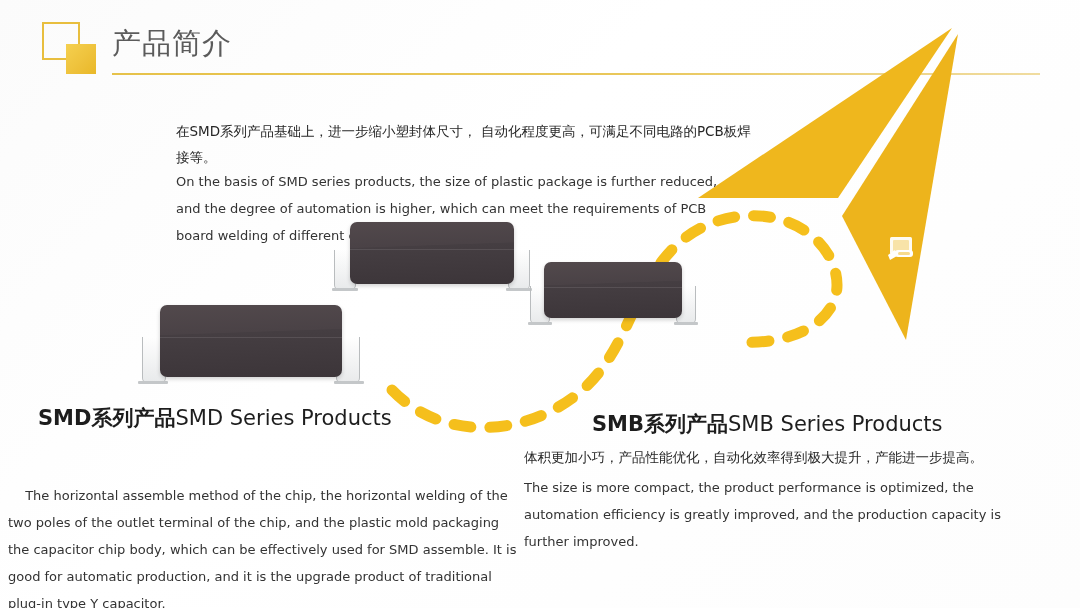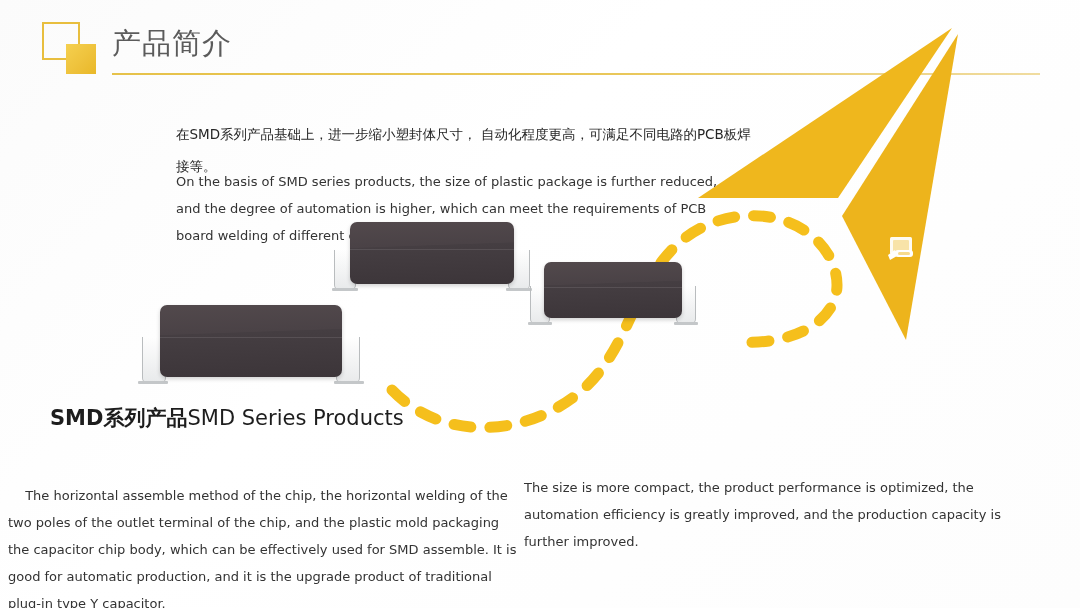--- a/index.html
+++ b/index.html
@@ -124,30 +124,30 @@
     position:absolute;white-space:nowrap;color:#1d1d1d;
     font-family:"DejaVu Sans","Liberation Sans",sans-serif;
     font-size:21px;
   }
   .sec-title .cn{font-weight:bold;}
   .sec-title .en{font-weight:normal;}
   .para{
     position:absolute;color:#333333;
     font-family:"DejaVu Sans","Liberation Sans",sans-serif;
   }
-  .para.cn{font-size:13.5px;line-height:32px;color:#262626;}
+  .para.cn{font-size:13.5px;line-height:26px;color:#262626;}
   .para.en{font-size:13px;line-height:27px;color:#333333;}
 
   
   #smc-title{left:266px;top:92px;}
   #smc-cn{left:176px;top:118px;width:576px;}
   #smc-en{left:176px;top:168px;width:560px;}
 
   
-  #smd-title{left:38px;top:404px;margin-left:12px;}
+  #smd-title{left:38px;top:404px;}
   #smd-cn{left:22px;top:432px;width:500px;}
   #smd-en{left:8px;top:482px;width:512px;}
 
   
   #smb-title{left:592px;top:410px;}
   #smb-cn{left:524px;top:444px;width:500px;}
   #smb-en{left:524px;top:474px;width:500px;}
 </style>
 </head>
 <body>
@@ -208,15 +208,17 @@
     <div class="foot r"></div>
     <div class="body"></div>
   </div>
 
   <div class="para cn" id="smc-cn">在SMD系列产品基础上，进一步缩小塑封体尺寸， 自动化程度更高，可满足不同电路的PCB板焊接等。</div>
   <div class="para en" id="smc-en">On the basis of SMD series products, the size of plastic package is further reduced, and the degree of automation is higher, which can meet the requirements of PCB board welding of different circuits.</div>
 
   <div class="sec-title" id="smd-title"><span class="cn">SMD系列产品</span><span class="en">SMD Series Products</span></div>
   <div class="para en" id="smd-en">　 The horizontal assemble method of the chip, the horizontal welding of the two poles of the outlet terminal of the chip, and the plastic mold packaging the capacitor chip body, which can be effectively used for SMD assemble. It is good for automatic production, and it is the upgrade product of traditional plug-in type Y capacitor.</div>
 
+  <div class="sec-title" id="smb-title"><span class="cn">SMB系列产品</span><span class="en">SMB Series Products</span></div>
+  <div class="para cn" id="smb-cn">体积更加小巧，产品性能优化，自动化效率得到极大提升，产能进一步提高。</div>
   <div class="para en" id="smb-en"> The size is more compact, the product performance is optimized, the automation efficiency is greatly improved, and the production capacity is further improved.</div>
 
 </div>
 
 </body></html>

